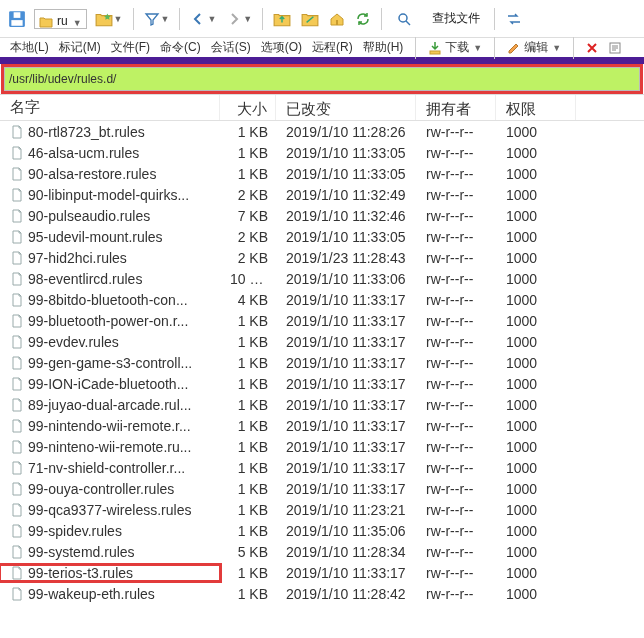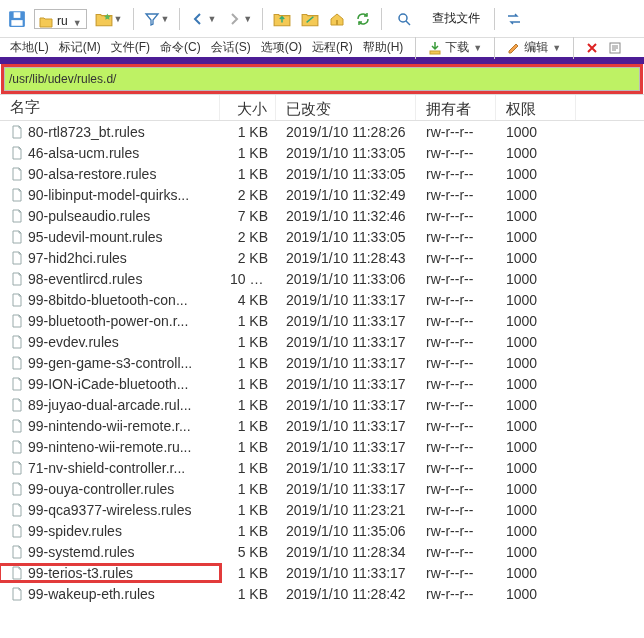--- a/index.html
+++ b/index.html
@@ -323,21 +323,21 @@
       </div>
       <div class="row">
         <div class="cell c-name">
           <svg class="fileicon" viewBox="0 0 14 14">
             <path d="M3 1h6l2 2v10H3z" fill="#fff" stroke="#9aa"></path>
             <path d="M9 1v2h2" fill="none" stroke="#9aa"></path>
           </svg>
           <span>97-hid2hci.rules</span>
         </div>
         <div class="cell c-size">2 KB</div>
-        <div class="cell c-date">2019/1/10 11:28:43</div>
+        <div class="cell c-date">2019/1/23 11:28:43</div>
         <div class="cell c-perm">rw-r--r--</div>
         <div class="cell c-owner">1000</div>
       </div>
       <div class="row">
         <div class="cell c-name">
           <svg class="fileicon" viewBox="0 0 14 14">
             <path d="M3 1h6l2 2v10H3z" fill="#fff" stroke="#9aa"></path>
             <path d="M9 1v2h2" fill="none" stroke="#9aa"></path>
           </svg>
           <span>98-eventlircd.rules</span>

